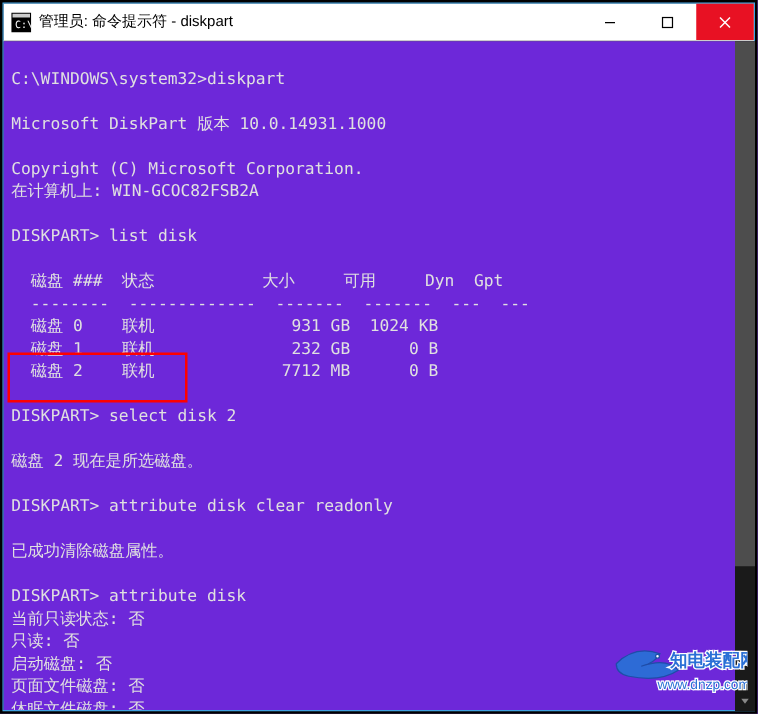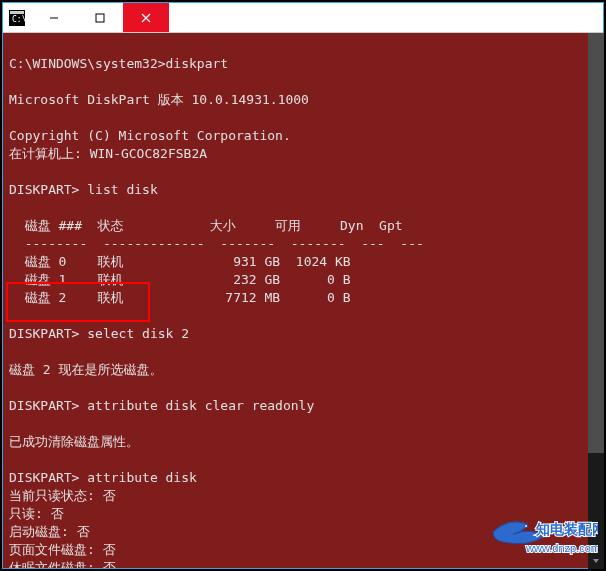--- a/index.html
+++ b/index.html
@@ -59,21 +59,21 @@
     justify-content: center;
     color: #000;
     font-size: 10px;
   }
   .win-btn.close {
     background: #e81123;
     color: #fff;
   }
   .terminal {
     flex: 1;
-    background: #7f1d1d;
+    background: #6d28d9;
     color: #e0e0e0;
     padding: 4px 6px;
     line-height: 18px;
     white-space: pre;
     font-family: "NSimSun", "SimSun", "Consolas", monospace;
     position: relative;
     overflow: hidden;
   }
   .highlight-box {
     position: absolute;
@@ -123,20 +123,21 @@
   <div class="window">
 
     <div class="titlebar">
       <span class="title-icon">
         <svg viewBox="0 0 16 16" width="16" height="16">
           <rect x="0" y="0" width="16" height="16" fill="#000"></rect>
           <rect x="1" y="1" width="14" height="3" fill="#ccc"></rect>
           <text x="3" y="12" font-size="8" fill="#fff" font-family="monospace">C:\</text>
         </svg>
       </span>
+      <span class="title-text">管理员: 命令提示符 - diskpart</span>
       <div class="win-controls">
         <div class="win-btn">
           <svg width="10" height="10">
               <line x1="1" y1="5" x2="9" y2="5" stroke="#000" stroke-width="1"></line>
             </svg>
         </div>
         <div class="win-btn">
           <svg width="10" height="10">
               <rect x="1" y="1" width="8" height="8" fill="none" stroke="#000" stroke-width="1"></rect>
             </svg>

